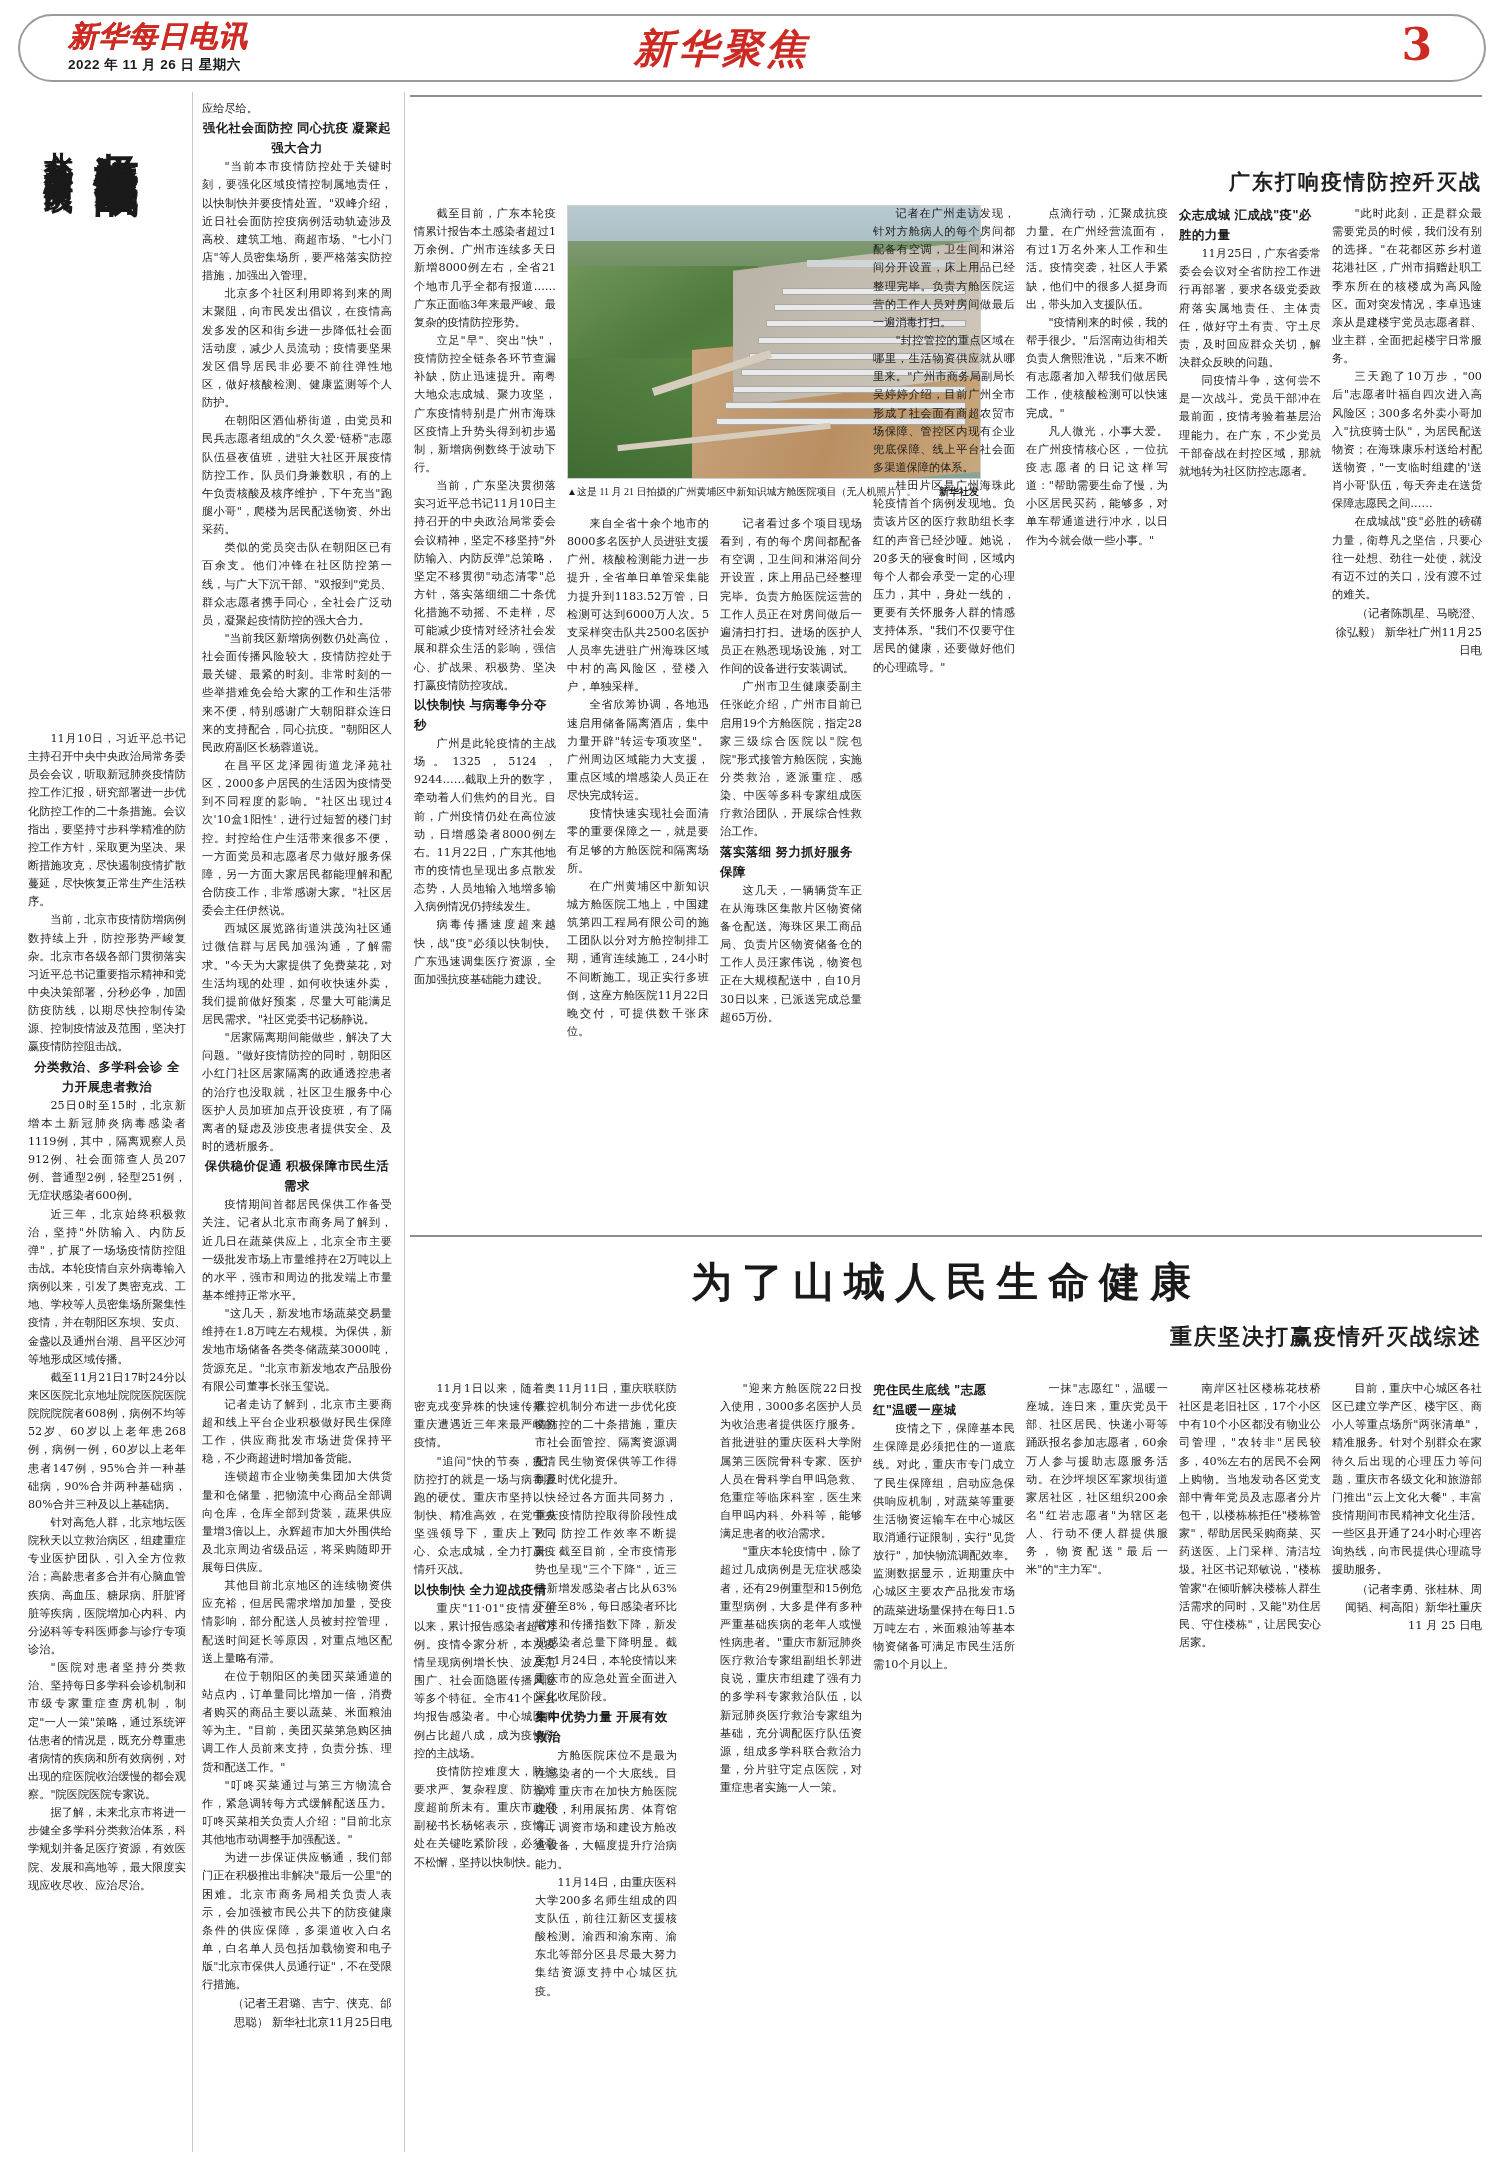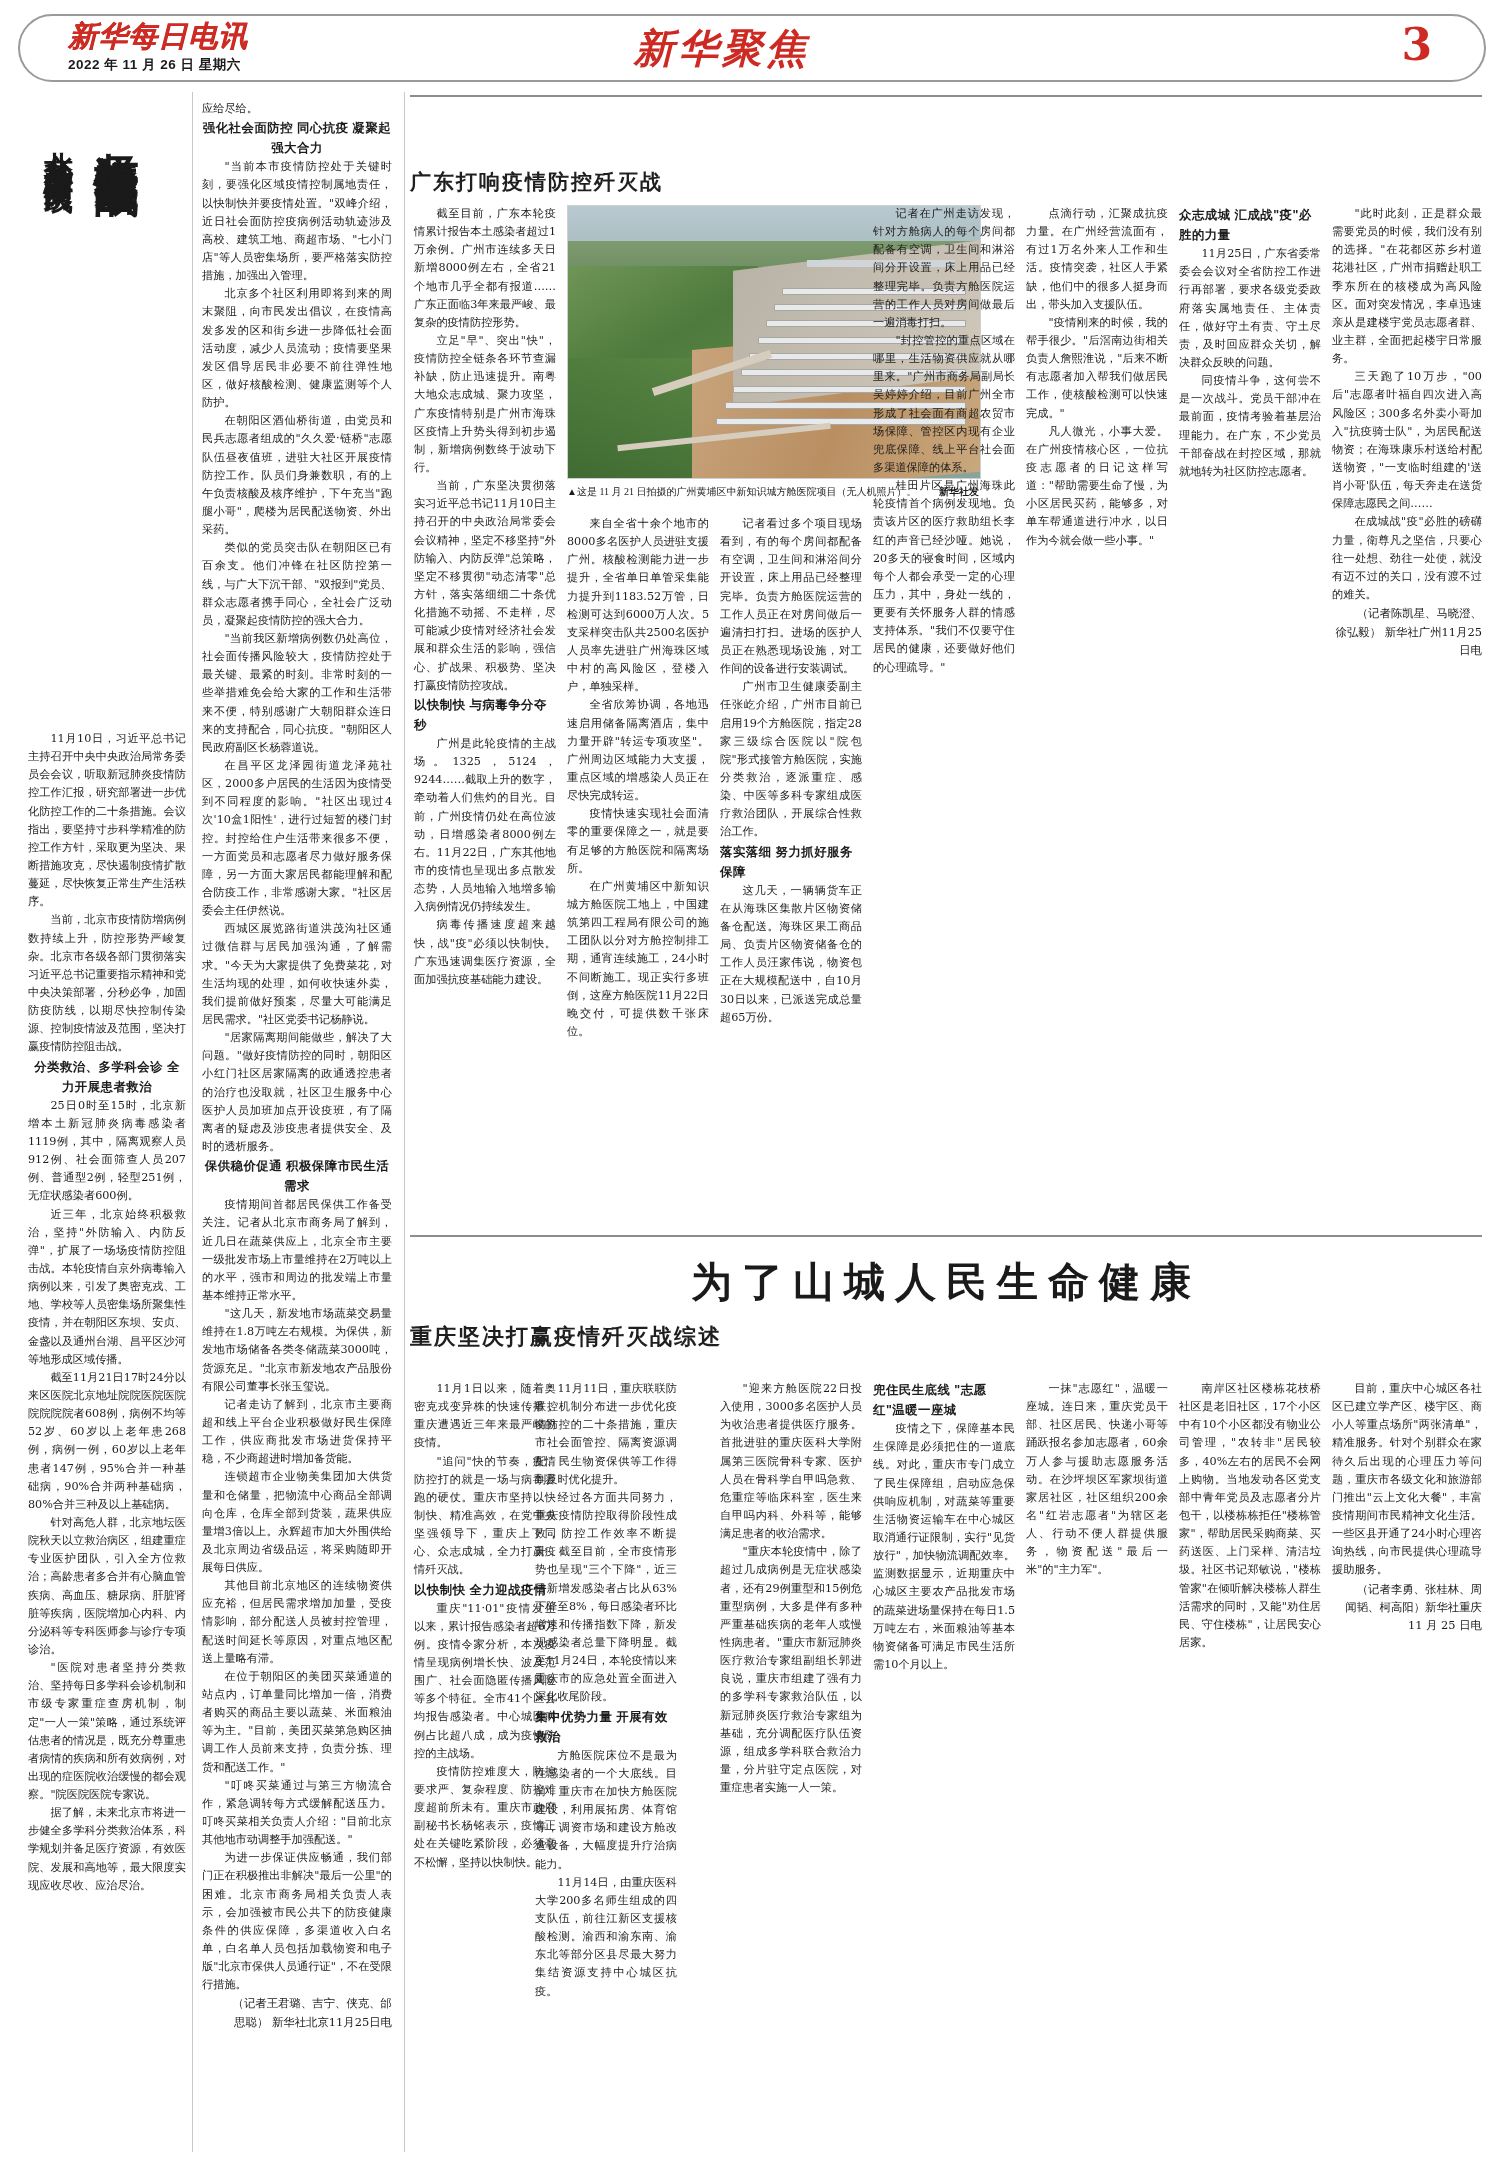--- a/index.html
+++ b/index.html
@@ -89,21 +89,21 @@
   .hrule{position:absolute;height:1px;background:#b5b5b5;}
   .hrule.thick{height:2px;background:#8d8d8d;}
 
   
   .big-title{
     position:absolute;text-align:center;
     font-family:"DejaVu Serif","Liberation Serif",serif;
     font-weight:bold;color:#1a1a1a;
   }
   .big-sub{
-    position:absolute;text-align:left;
+    position:absolute;text-align:right;
     font-family:"Liberation Sans","DejaVu Sans",sans-serif;
     font-weight:bold;color:#1f1f1f;
   }
 
   
   .photo{
     position:absolute;overflow:hidden;border:1px solid #cfcfcf;
     background:linear-gradient(#9fb9c8,#87a49a);
   }
   .photo .sky{position:absolute;left:0;top:0;width:100%;height:18%;

